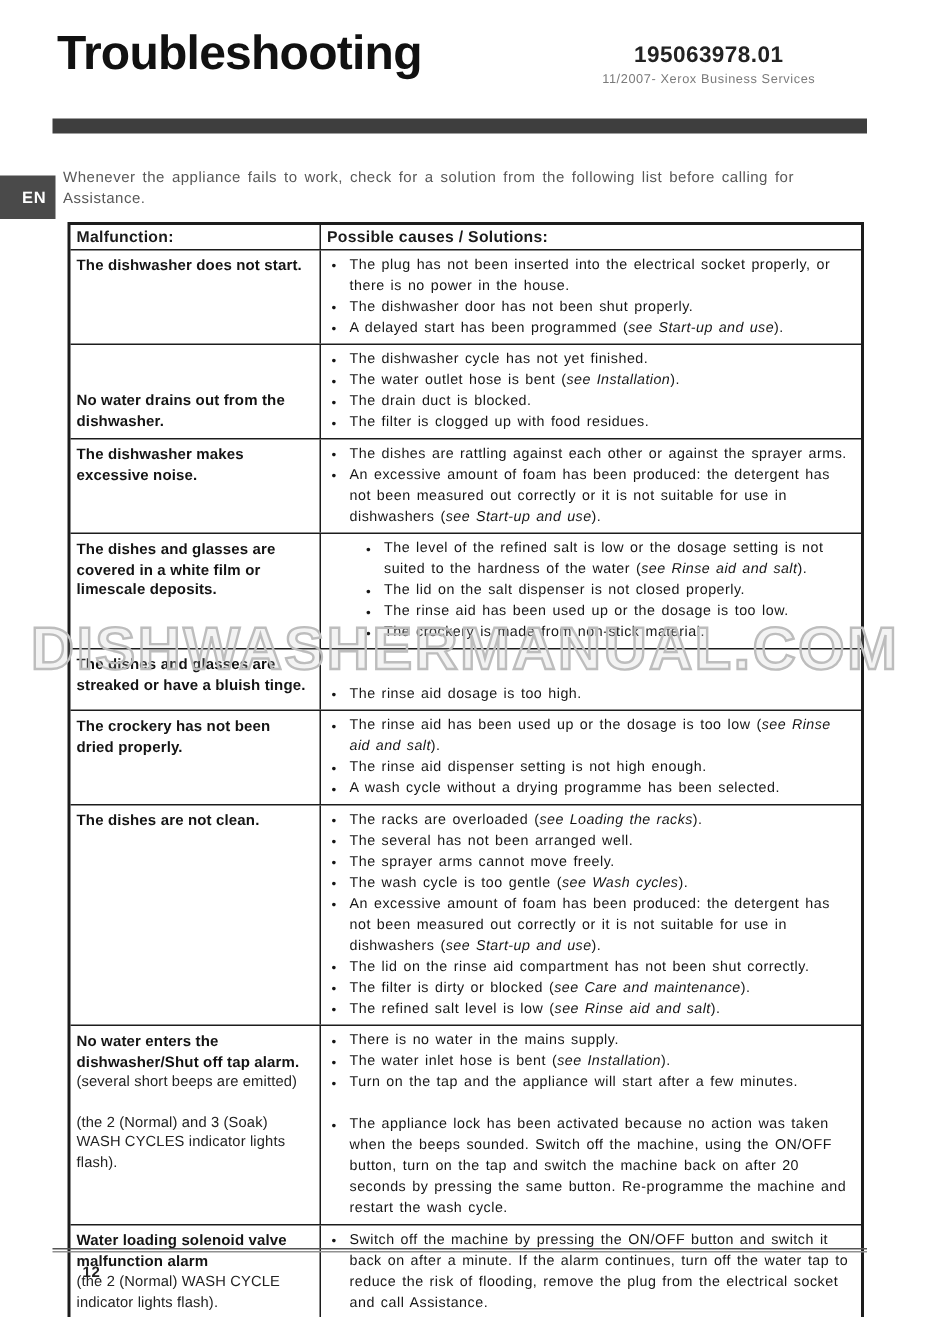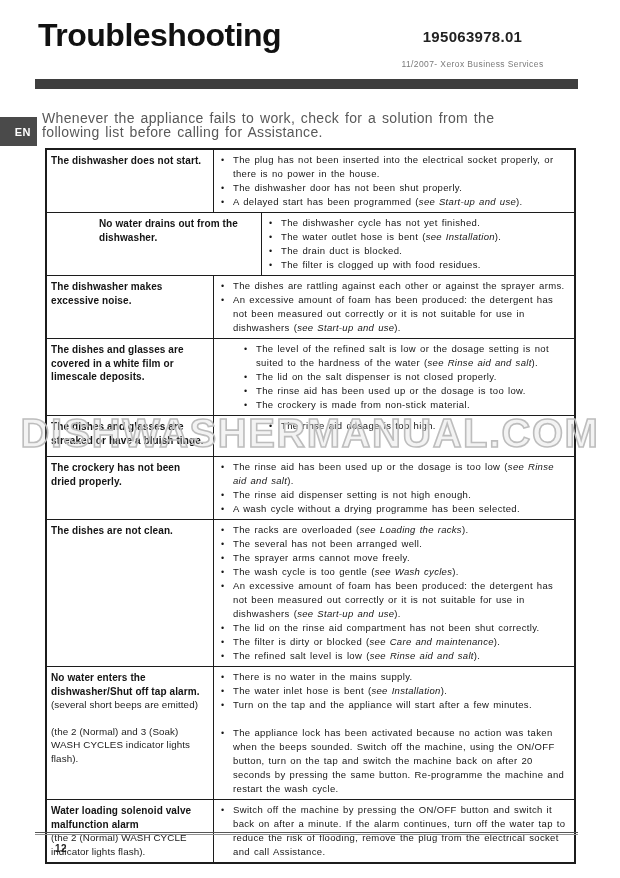--- a/index.html
+++ b/index.html
@@ -16,39 +16,39 @@
   
   .doc-title {
     position:absolute; left:38px; top:17px;
     font-size:32px; font-weight:bold; letter-spacing:-0.5px; color:#111;
   }
   .doc-ref {
     position:absolute; left:375px; top:28px; width:195px;
     text-align:center;
   }
   .doc-number { font-size:15px; font-weight:bold; color:#222; letter-spacing:0.3px; }
-  .doc-info   { font-size:8.5px; color:#7a7a7a; letter-spacing:0.4px; margin-top:14px; }
+  .doc-info   { font-size:8.5px; color:#7a7a7a; letter-spacing:0.4px; margin-top:2px; }
   .header-bar {
     position:absolute; left:35px; top:79px; width:543px; height:10px;
     background:#3e3e3e;
   }
 
   
   .lang-badge {
     position:absolute; left:0; top:117px; width:37px; height:29px;
     background:#4a4a4a; color:#fff;
     font-size:11px; font-weight:bold;
     display:flex; align-items:center; justify-content:flex-end;
     padding-right:6px; letter-spacing:0.5px;
   }
 
   
   .intro {
     position:absolute; left:42px; top:112px; width:512px;
-    font-size:14px; line-height:13.5px; color:#585858;
+    font-size:10px; line-height:13.5px; color:#585858;
     letter-spacing:0.35px; word-spacing:1.5px;
   }
 
   
   .trouble-table {
     position:absolute; left:45px; top:148px; width:531px;
     border:2px solid #1c1c1c;
     background:#fff;
   }
   .t-row { display:flex; border-top:1px solid #1c1c1c; }
@@ -60,21 +60,21 @@
     border-right:1px solid #1c1c1c;
     padding:4px 5px 4px 4px;
   }
   .cell-r { flex:1; padding:3px 6px 3px 6px; }
   .malf-line {
     font-size:10px; line-height:13.5px; font-weight:bold;
     letter-spacing:0.1px; color:#141414;
   }
   .malf-line.regular { font-weight:normal; font-size:9.8px; color:#222; }
   .malf-spacer { height:13px; }
-  .v-center { display:flex; flex-direction:column; justify-content:flex-start;margin-left:48px; }
+  .v-center { display:flex; flex-direction:column; justify-content:flex-end; }
   .bullet-line { display:flex; font-size:9.5px; line-height:14px; letter-spacing:0.35px; word-spacing:1px; color:#161616; }
   .bullet-line .bullet { flex:0 0 13px; font-size:9px; padding-left:1px; }
   .bullet-line .btxt { flex:1; }
   .bullet-line.gap { margin-top:14px; }
   .btxt i { letter-spacing:0.3px; }
 
   
   .watermark {
     position:absolute; left:0; top:411px; width:620px;
     text-align:center;
@@ -108,20 +108,24 @@
     <div class="doc-info">11/2007- Xerox Business Services</div>
   </div>
 
   <div class="header-bar"></div>
 
   <div class="lang-badge">EN</div>
 
   <div class="intro">Whenever the appliance fails to work, check for a solution from the following list before calling for Assistance.</div>
 
   <div class="trouble-table" id="trouble-table">
+    <div class="t-row t-head">
+      <div class="cell-l">Malfunction:</div>
+      <div class="cell-r">Possible causes / Solutions:</div>
+    </div>
   <div class="t-row" style="min-height: 55px;">
         <div class="cell-l">
           <div class="malf-line">The dishwasher does not start.</div>
         </div>
         <div class="cell-r">
           <div class="bullet-line">
             <span class="bullet">•</span>
             <span class="btxt">The plug has not been inserted into the electrical socket properly, or there is no power in the house.</span>
           </div>
           <div class="bullet-line">

